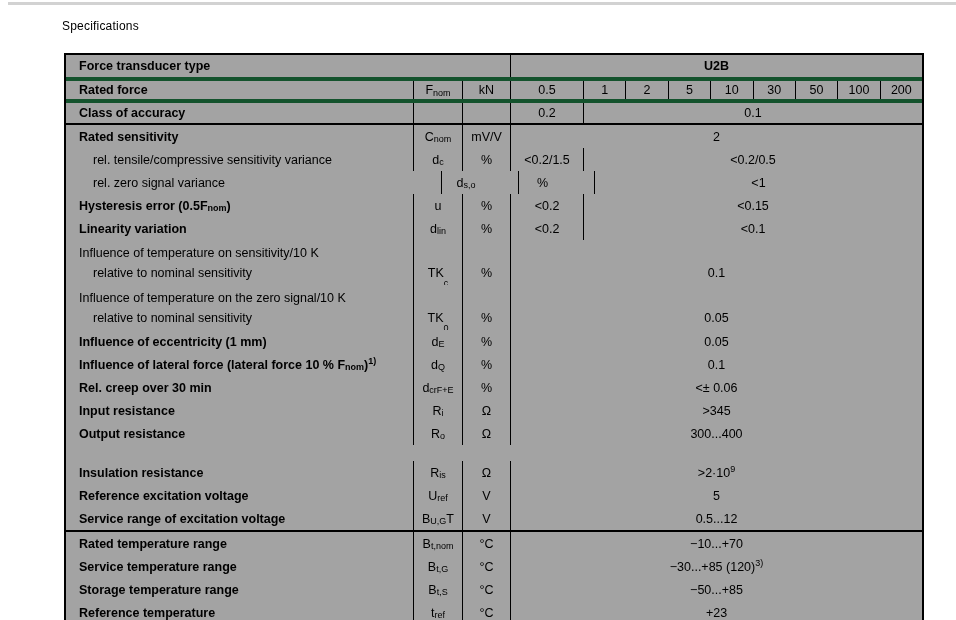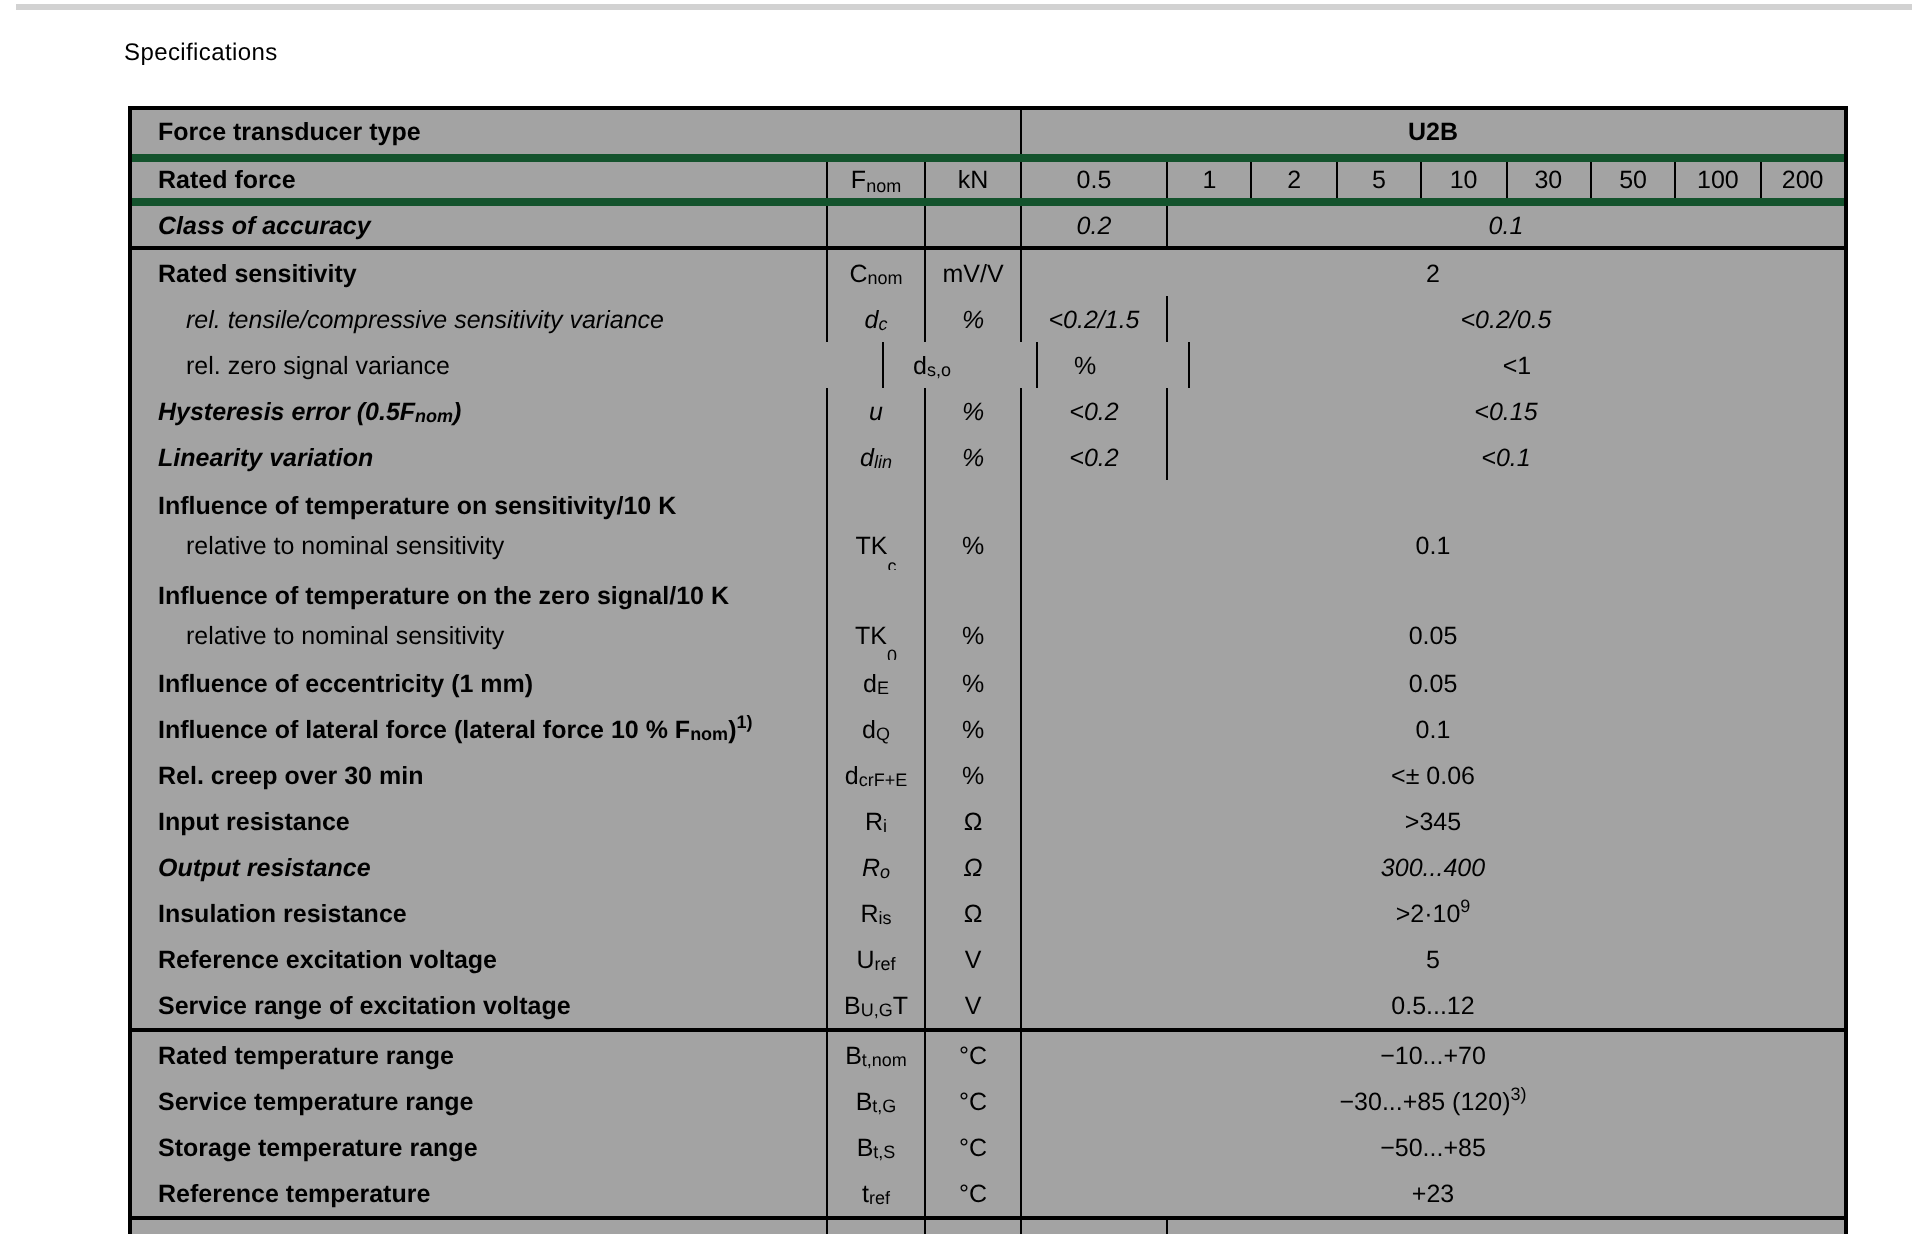--- a/index.html
+++ b/index.html
@@ -12,36 +12,36 @@
   .page-title{position:absolute;left:62px;top:11px;font-size:12px;font-weight:normal;letter-spacing:.2px;}
   .spec-table{
     position:absolute;left:64px;top:53px;width:860px;
     border:2px solid #000;border-bottom:none;box-sizing:border-box;background:#a3a3a3;
   }
   .section{border-bottom:2px solid #000;}
   .t-row{display:grid;box-sizing:border-box;}
   .hdr .t-row + .t-row{border-top:4px solid #14532d;}
   .cols-head1{grid-template-columns:444px 1fr;}
   .cols-force{grid-template-columns:347px 49px 48px 73px repeat(8,1fr);}
-  .cols-split{grid-template-columns:347px 49px 48px 73px 1fr;font-style:italic;}
+  .cols-split{grid-template-columns:347px 49px 48px 73px 1fr;}
   .cols-merged{grid-template-columns:347px 49px 48px 1fr;}
   .cell{
     display:flex;align-items:center;justify-content:center;
     font-size:12.5px;line-height:1.12;box-sizing:border-box;overflow:hidden;white-space:nowrap;
   }
   .cell.label{justify-content:flex-start;padding-left:13px;padding-right:4px;}
   .cell.label.indent{padding-left:27px;}
   .bold{font-weight:bold;}
   .bl{border-left:1px solid #000;}
   sub{position:relative;top:.28em;font-size:.72em;line-height:0;}
   sup{position:relative;top:-.38em;font-size:.72em;line-height:0;}
   
   .v2 .cell.bl{align-items:flex-end;padding-bottom:5px;}
   .label-stack{display:block;padding:3px 4px 0 0;}
-  .label-stack .l1{font-weight:bold;padding-left:13px;line-height:20px;font-size:12.5px;}
+  .label-stack .l1{font-weight:normal;padding-left:13px;line-height:20px;font-size:12.5px;}
   .label-stack .l2{font-weight:normal;padding-left:27px;line-height:20px;font-size:12.5px;}
   .partial-row{height:7px;}
 </style>
 </head>
 <body>
 
 <div class="top-rule"></div>
 <h1 class="page-title">Specifications</h1>
 
 <div class="spec-table">
@@ -145,27 +145,27 @@
           <div class="cell bl">d<sub>crF+E</sub></div>
           <div class="cell bl">%</div>
           <div class="cell bl">&lt;± 0.06</div>
         </div>
         <div class="t-row cols-merged" style="height: 23px;">
           <div class="cell label bold">Input resistance</div>
           <div class="cell bl">R<sub>i</sub></div>
           <div class="cell bl">Ω</div>
           <div class="cell bl">&gt;345</div>
         </div>
-        <div class="t-row cols-merged" style="height: 23px; font-style: italic;">
+        <div class="t-row cols-merged" style="height: 23px;">
           <div class="cell label bold">Output resistance</div>
           <div class="cell bl">R<sub>o</sub></div>
           <div class="cell bl">Ω</div>
           <div class="cell bl">300...400</div>
         </div>
-        <div class="t-row cols-merged" style="height: 23px;">
+        <div class="t-row cols-merged" style="height: 23px; margin-top: 16px;">
           <div class="cell label bold">Insulation resistance</div>
           <div class="cell bl">R<sub>is</sub></div>
           <div class="cell bl">Ω</div>
           <div class="cell bl">&gt;2·10<sup>9</sup></div>
         </div>
         <div class="t-row cols-merged" style="height: 23px;">
           <div class="cell label bold">Reference excitation voltage</div>
           <div class="cell bl">U<sub>ref</sub></div>
           <div class="cell bl">V</div>
           <div class="cell bl">5</div>

